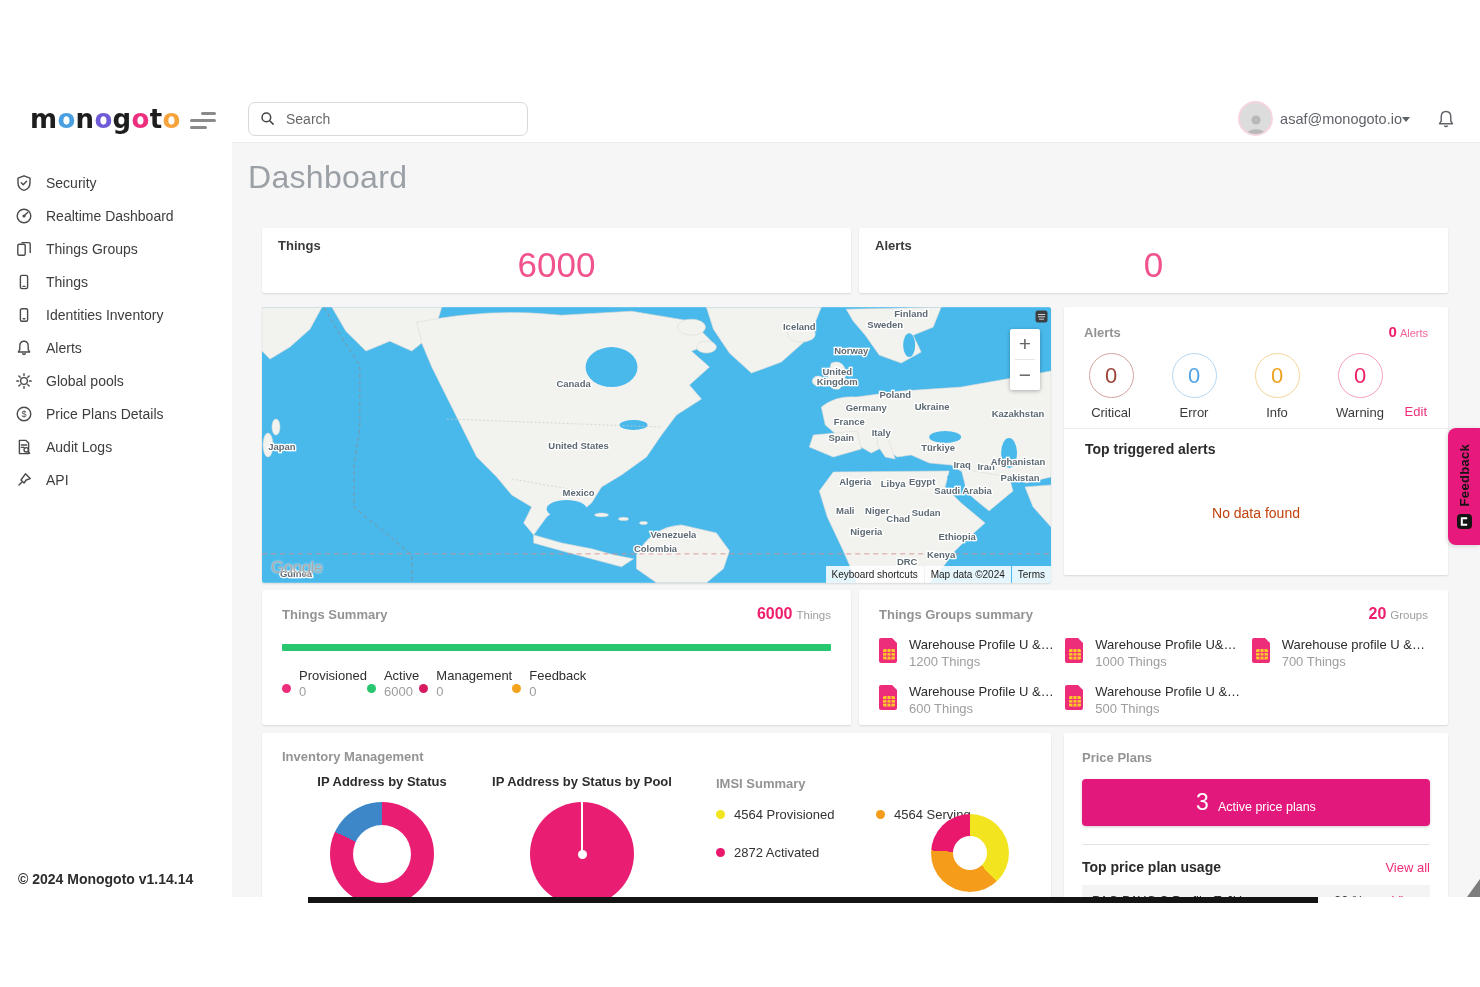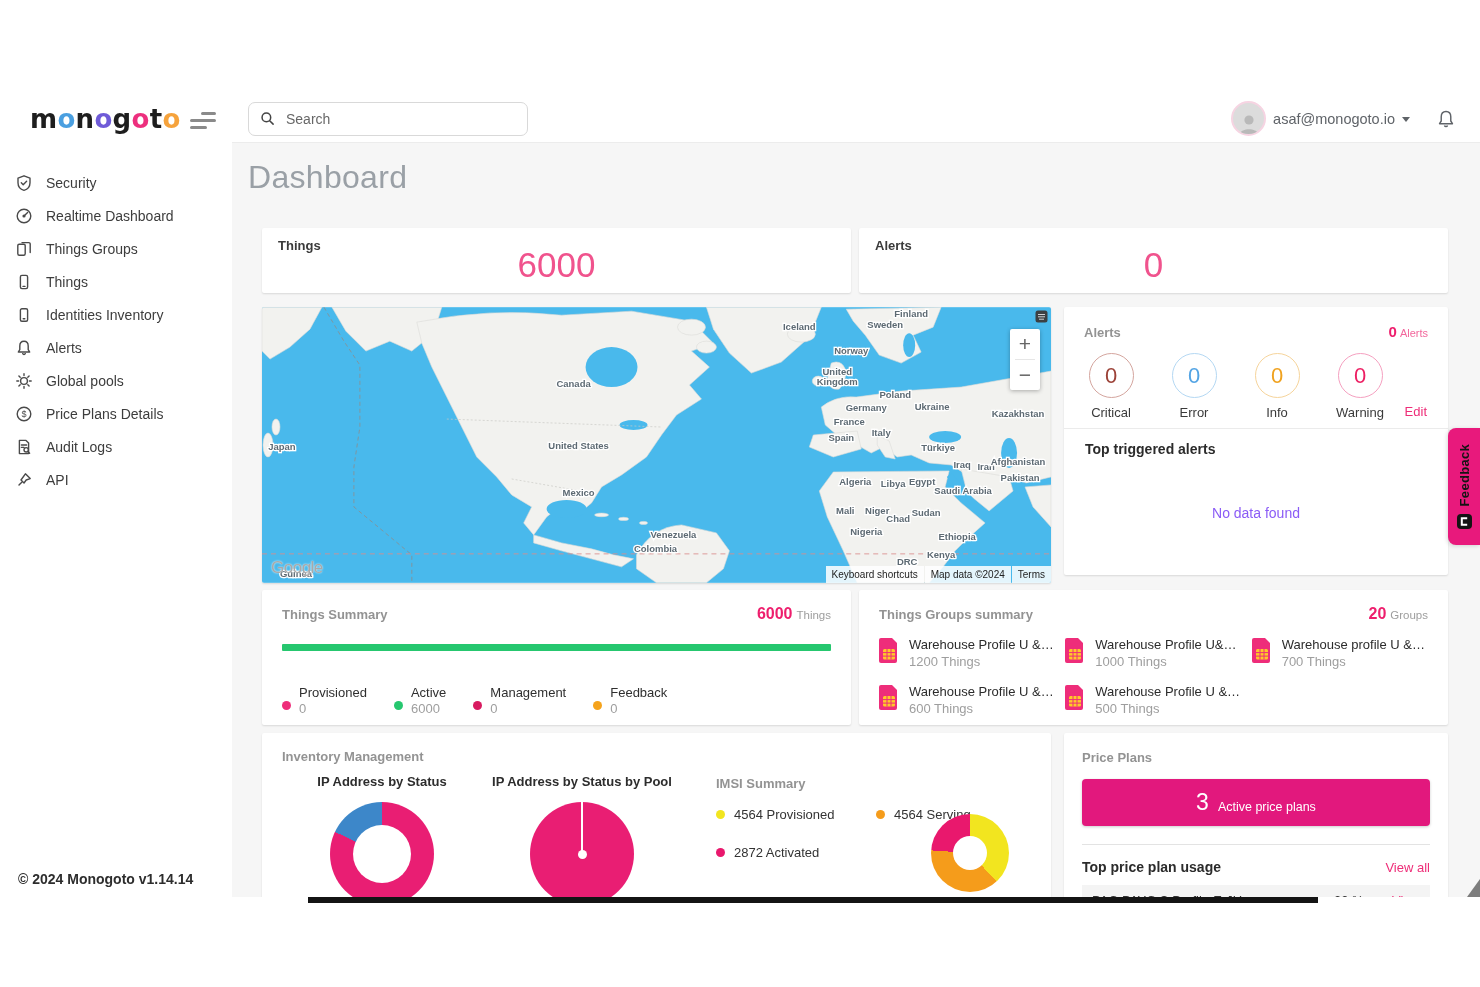--- a/index.html
+++ b/index.html
@@ -24,21 +24,21 @@
 
   
   .main{flex:1;display:flex;flex-direction:column;min-width:0}
   .topbar{height:48px;background:#fff;border-bottom:1px solid #ececec;display:flex;align-items:center;justify-content:space-between;padding:0 18px 0 16px;box-sizing:border-box}
   .search-box{width:280px;height:34px;border:1px solid #d9d9d9;border-radius:7px;display:flex;align-items:center;gap:9px;padding:0 11px;box-sizing:border-box;background:#fff}
   .search-icon{display:flex;color:#444}
   .search-input{border:none;outline:none;flex:1;font-size:14px;color:#333;font-family:"Liberation Sans",sans-serif;background:transparent}
   .search-input::placeholder{color:#4c4c4c;opacity:.85}
   .user-area{display:flex;align-items:center}
   .avatar{width:31px;height:31px;border-radius:50%;background:#dcdcdc;border:2px solid #f6d4e2;display:flex;align-items:flex-end;justify-content:center;overflow:hidden;cursor:pointer}
-  .user-email{display:flex;align-items:center;gap:7px;margin-left:7px;font-size:14.5px;color:#5f6368;cursor:pointer}
+  .user-email{display:flex;align-items:center;gap:0;margin-left:7px;font-size:14.5px;color:#5f6368;cursor:pointer}
   .caret{width:0;height:0;border-left:4.5px solid transparent;border-right:4.5px solid transparent;border-top:5px solid #5f6368;margin-top:2px}
   .bell{margin-left:26px;margin-right:6px;color:#5f6368;cursor:pointer;display:flex}
 
   .content{flex:1;background:#f6f6f6;padding:0 18px 0 16px;overflow:hidden}
   .page-title{font-size:32px;line-height:38px;font-weight:300;color:#9aa0a6;margin:15px 0 0 0;letter-spacing:.3px}
   .cards-wrap{padding:0 14px;margin-top:32px}
   .row{display:flex}
   .card{background:#fff;border-radius:2px;box-shadow:0 1px 2px rgba(0,0,0,.12)}
 
   
@@ -64,31 +64,31 @@
   .alerts-head{display:flex;justify-content:space-between;align-items:baseline}
   .alerts-count{color:#ee1e6d;font-size:15px;font-weight:700}
   .alerts-count .sfx{font-size:11px;font-weight:400;color:#f2679c;margin-left:3px}
   .alert-cats{position:absolute;left:21px;top:46px;display:flex;gap:31px}
   .cat{width:52px;text-align:center}
   .cat-circle{width:43px;height:43px;border-radius:50%;border:1px solid;margin:0 auto;display:flex;align-items:center;justify-content:center;font-size:22px}
   .cat-label{margin-top:7px;font-size:13px;color:#3a3a3a}
   .edit-link{position:absolute;right:21px;top:97px;font-size:13px;color:#ee2d78;cursor:pointer}
   .alerts-divider{position:absolute;left:0;right:0;top:121px;border-top:1px solid #ebebeb}
   .top-trig{position:absolute;left:21px;top:134px;font-size:14px;font-weight:700;color:#2b2b2b}
-  .no-data{position:absolute;left:0;right:0;top:198px;text-align:center;font-size:14px;color:#8b5cf6}
+  .no-data{position:absolute;left:0;right:0;top:198px;text-align:center;font-size:14px;color:#c2410c}
 
   
   .r3{gap:8px;margin-bottom:8px}
   .summary-card{flex:1;height:135px;box-sizing:border-box;padding:15px 20px;position:relative}
   .sum-head{display:flex;justify-content:space-between;align-items:baseline}
   .sum-count{font-size:16px;font-weight:700;color:#ee1e6d}
   .sum-count .sfx{font-size:11.5px;font-weight:400;color:#9e9e9e;margin-left:4px}
   .ts-bar{height:7px;border-radius:1px;margin-top:21px;display:flex;overflow:hidden;background:#eee}
   .ts-bar div{height:100%}
-  .ts-legend{display:flex;gap:27px;margin-top:34px}
+  .ts-legend{display:flex;margin-top:17px}
   .leg{display:flex;align-items:center;gap:8px}
   .leg-dot{width:9px;height:9px;border-radius:50%;flex:0 0 9px;margin-top:10px}
   .leg-name{font-size:13px;color:#2f2f2f}
   .leg-val{font-size:13px;color:#9e9e9e;margin-top:1px}
   .groups-grid{display:grid;grid-template-columns:1fr 1fr 1fr;row-gap:15px;column-gap:10px;margin-top:14px}
   .group-item{display:flex;gap:10px;min-width:0;align-items:flex-start}
   .sim-icon{flex:0 0 20px;margin-top:1px}
   .group-name{font-size:13px;color:#2c2c2c;white-space:nowrap;overflow:hidden;text-overflow:ellipsis}
   .group-count{font-size:13px;color:#9e9e9e;margin-top:2px}
 

